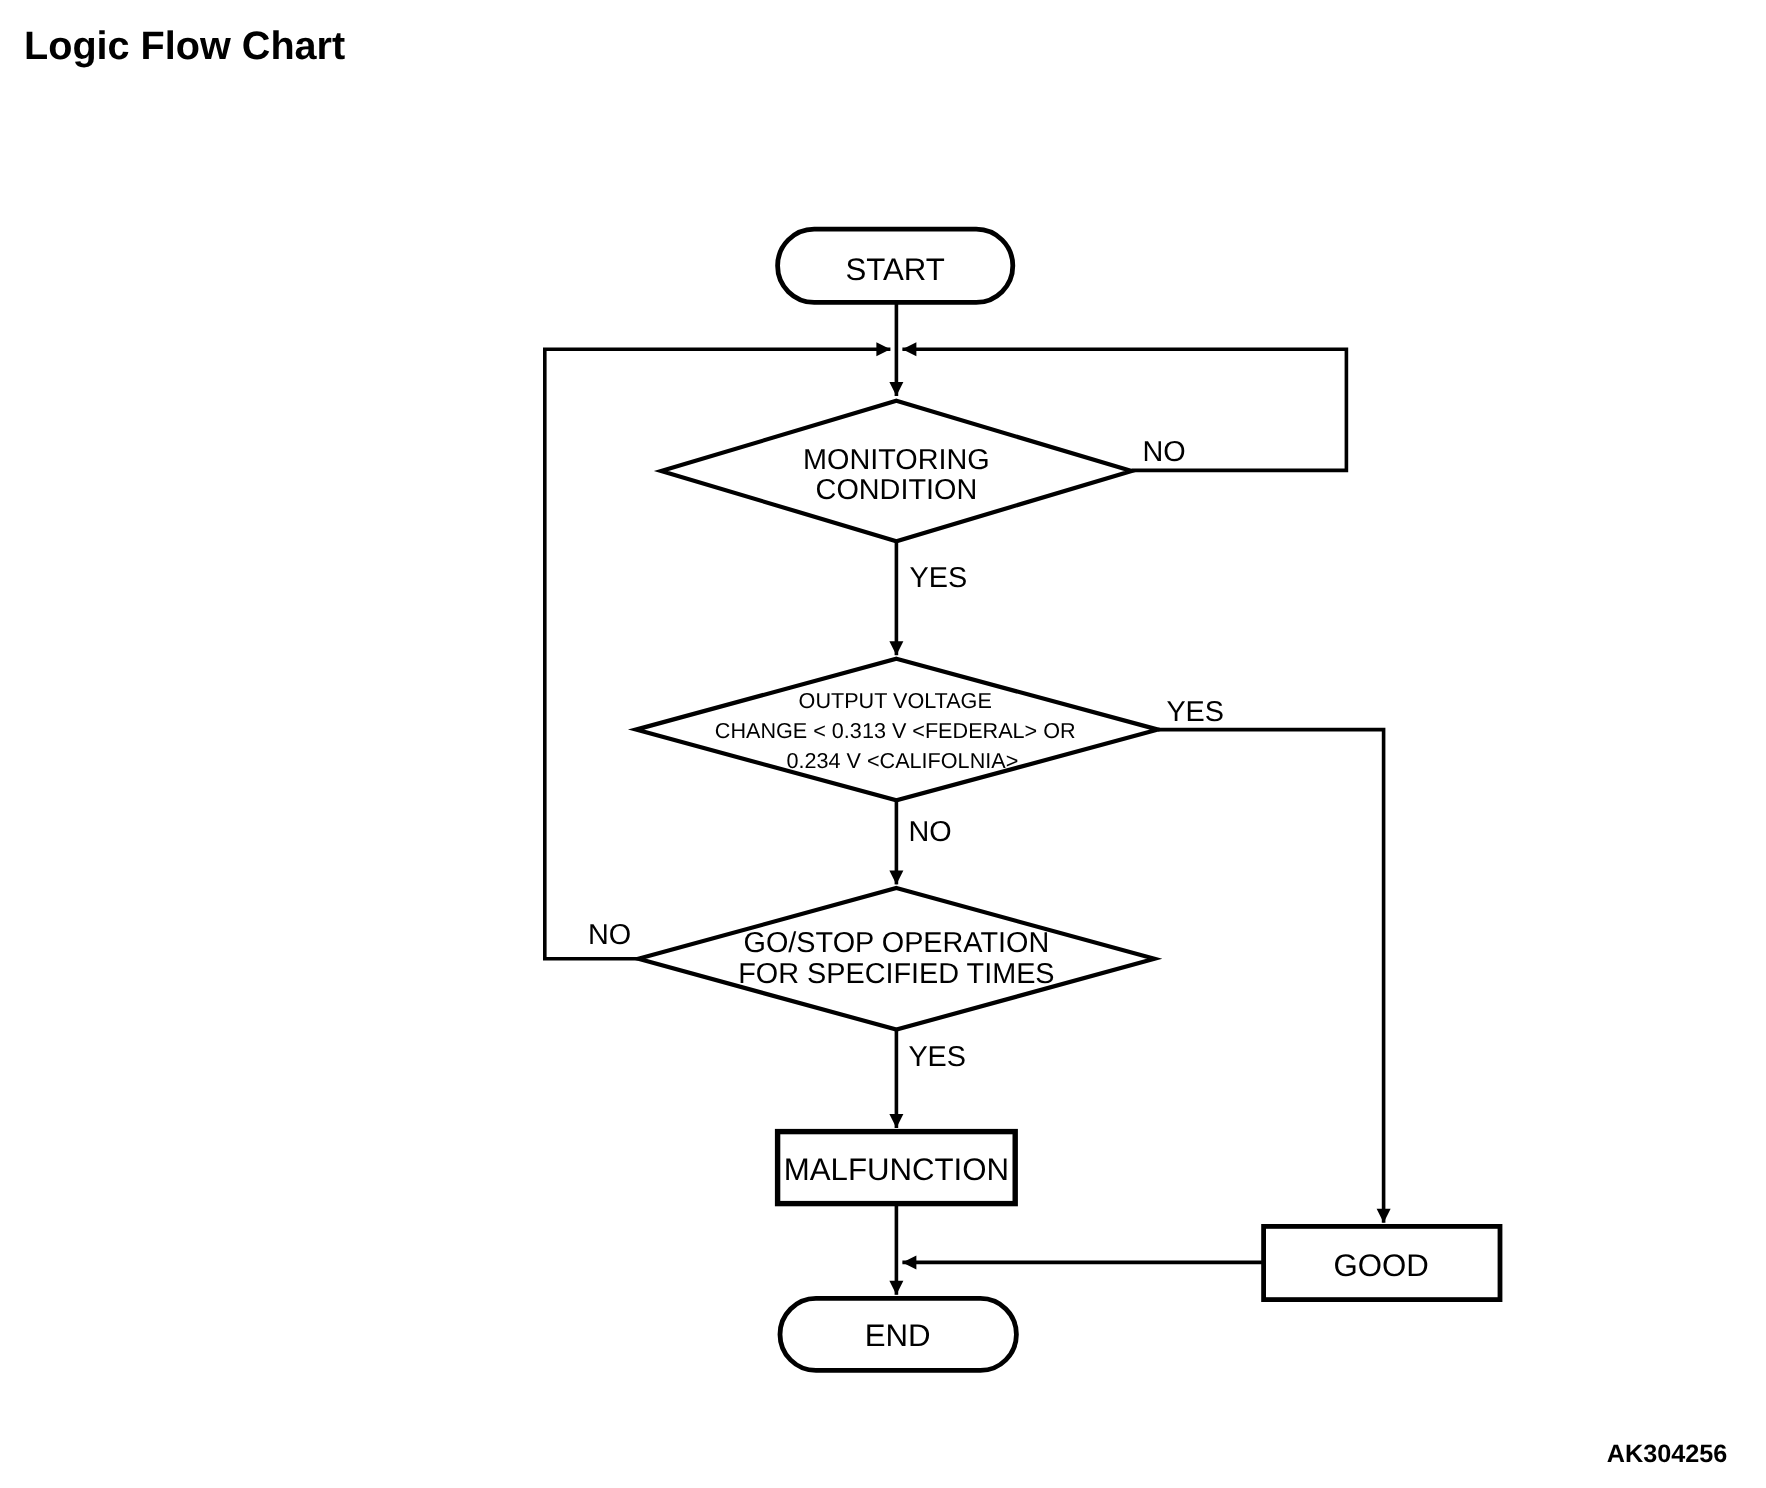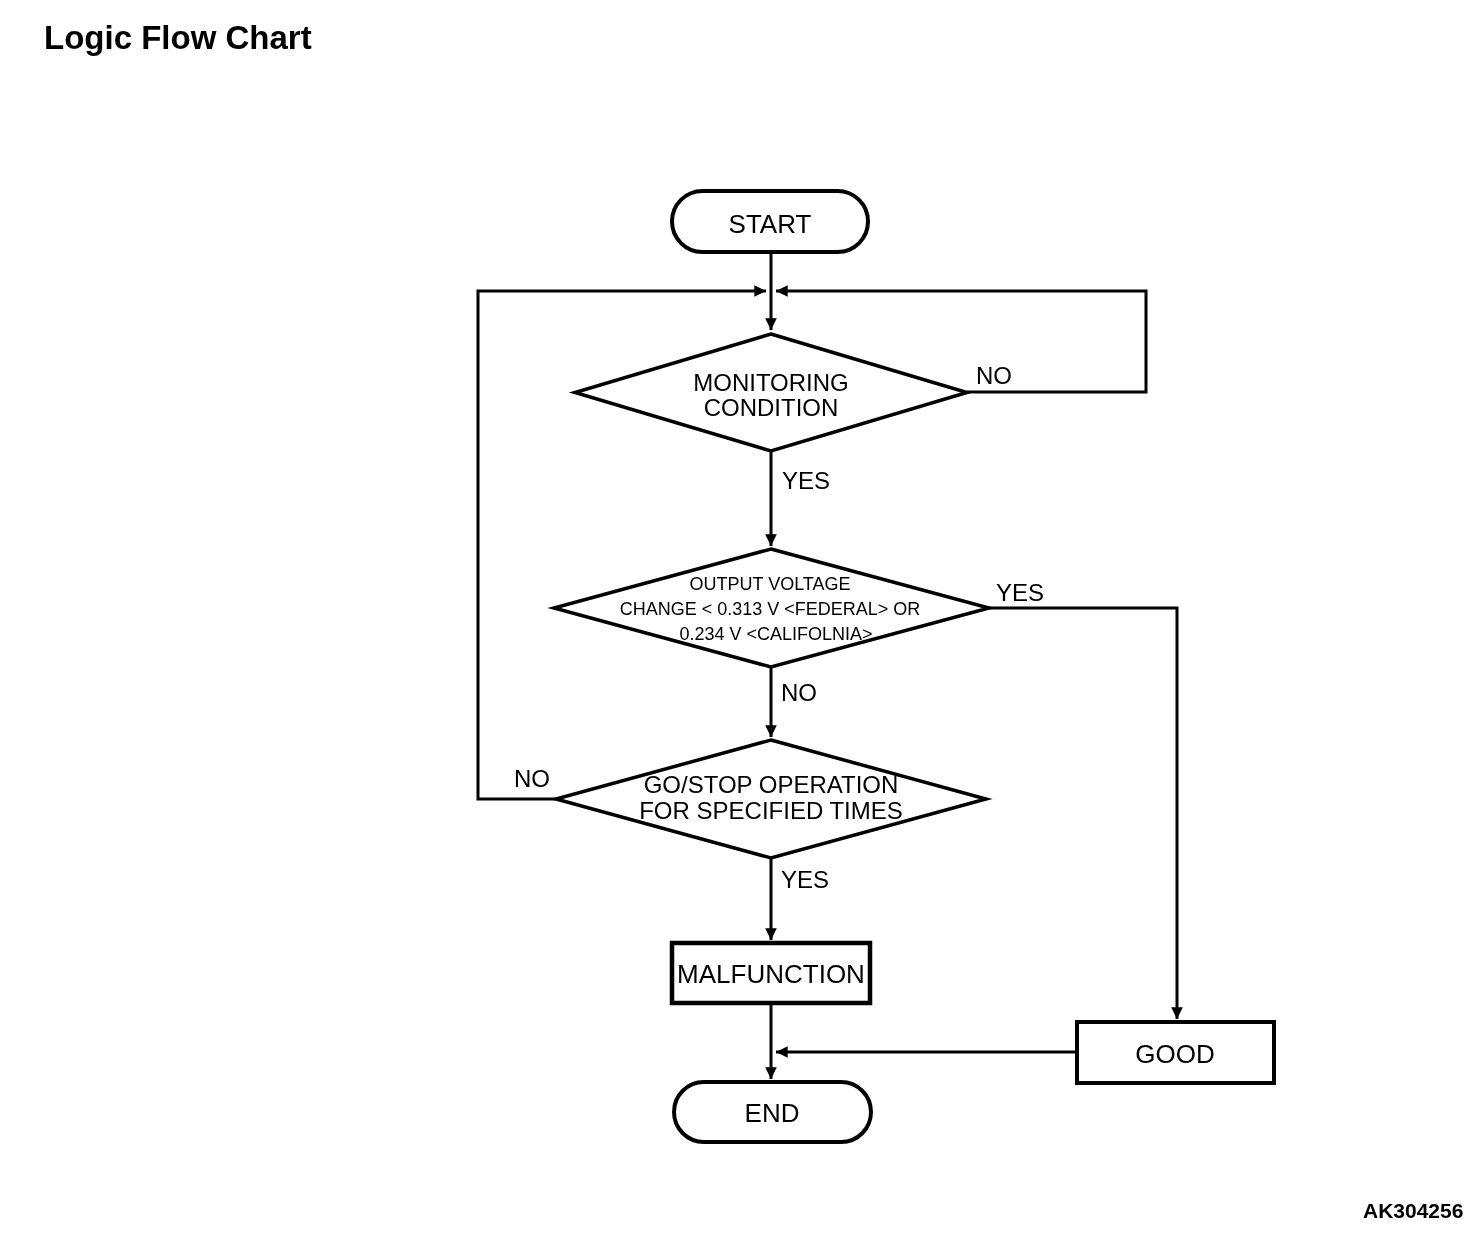--- a/index.html
+++ b/index.html
@@ -9,21 +9,20 @@
     width: 1472px;
     height: 1240px;
     overflow: hidden;
     font-family: "Liberation Sans", sans-serif;
   }
   .stage {
     position: relative;
     width: 1320px;
     height: 1240px;
     background: #ffffff;
-    padding-left: 24px;
   }
   svg { display: block; }
   .shape {
     fill: #ffffff;
     stroke: #000000;
   }
   .conn {
     fill: none;
     stroke: #000000;
     stroke-width: 3;

